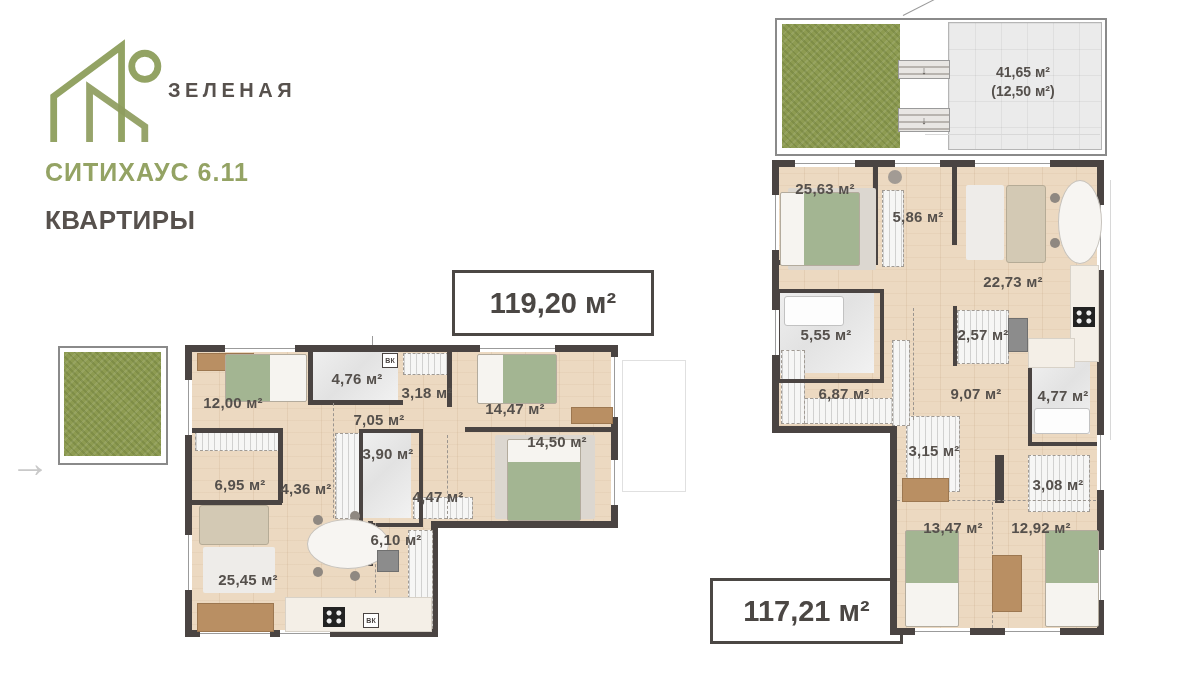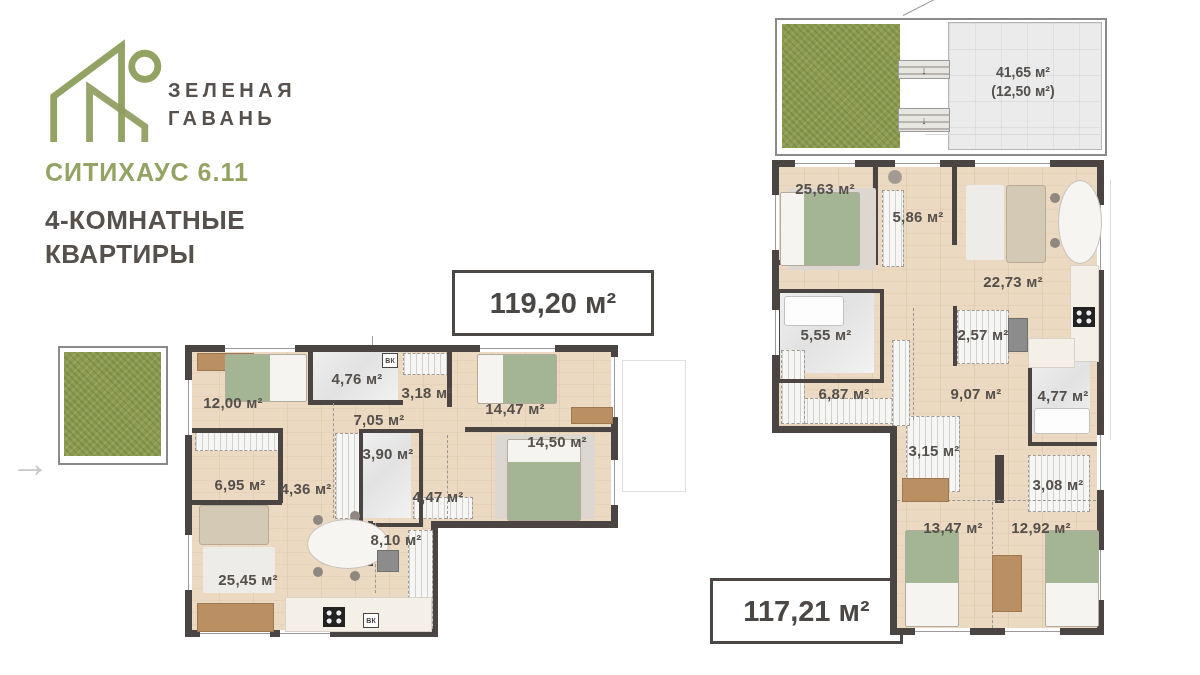--- a/index.html
+++ b/index.html
@@ -76,27 +76,25 @@
 
 <div class="page">
 
   <svg class="abs" style="left:44px;top:36px" width="126" height="114" viewBox="0 0 130 117">
     <path d="M10 109 V62 L80 10 V109" fill="none" stroke="#93a364" stroke-width="7"></path>
     <path d="M47 109 V53 L104 93 V109" fill="none" stroke="#8e9c5e" stroke-width="7" opacity="0.92"></path>
     <circle cx="104" cy="31" r="13.5" fill="none" stroke="#93a364" stroke-width="7"></circle>
   </svg>
   <div class="logo-text">
     <div>ЗЕЛЕНАЯ</div>
-    <div>ГАВАНЬ</div>
   </div>
 
   <div class="project-title">СИТИХАУС 6.11</div>
 
   <div class="subtitle">
-    <div>4-КОМНАТНЫЕ</div>
     <div>КВАРТИРЫ</div>
   </div>
 
   <div class="area-box" style="left:452px;top:270px;width:196px;height:60px">119,20 м²</div>
   <div class="area-box" style="left:710px;top:578px;width:187px;height:60px">117,21 м²</div>
 
   <div class="abs" style="left:58px;top:346px;width:106px;height:115px;border:2px solid #8a8a8a;background:#fff"></div>
   <div class="grass" style="left:64px;top:352px;width:97px;height:104px"></div>
   <div class="entry-arrow" style="left:10px;top:443px">→</div>
   <div class="neighbor" style="left:622px;top:360px;width:62px;height:130px"></div>
@@ -166,21 +164,21 @@
     <div class="room-label" style="left:48px;top:57px">12,00 м²</div>
     <div class="room-label" style="left:172px;top:33px">4,76 м²</div>
     <div class="room-label" style="left:242px;top:47px">3,18 м²</div>
     <div class="room-label" style="left:330px;top:63px">14,47 м²</div>
     <div class="room-label" style="left:194px;top:74px">7,05 м²</div>
     <div class="room-label" style="left:203px;top:108px">3,90 м²</div>
     <div class="room-label" style="left:372px;top:96px">14,50 м²</div>
     <div class="room-label" style="left:55px;top:139px">6,95 м²</div>
     <div class="room-label" style="left:121px;top:143px">4,36 м²</div>
     <div class="room-label" style="left:253px;top:151px">4,47 м²</div>
-    <div class="room-label" style="left:211px;top:194px">8,10 м²</div>
+    <div class="room-label" style="left:211px;top:194px">6,10 м²</div>
     <div class="room-label" style="left:63px;top:234px">25,45 м²</div>
   </div>
 
   <div class="abs" style="left:770px;top:10px;width:345px;height:655px">
 
     <div class="abs" style="left:5px;top:8px;width:328px;height:134px;border:2px solid #8a8a8a;background:#fff"></div>
     <div class="grass" style="left:12px;top:14px;width:118px;height:124px"></div>
     <div class="paved" style="left:178px;top:12px;width:152px;height:126px"></div>
     <div class="stairs" style="left:128px;top:50px;width:50px;height:17px">↓</div>
     <div class="stairs" style="left:128px;top:98px;width:50px;height:22px">↓</div>

